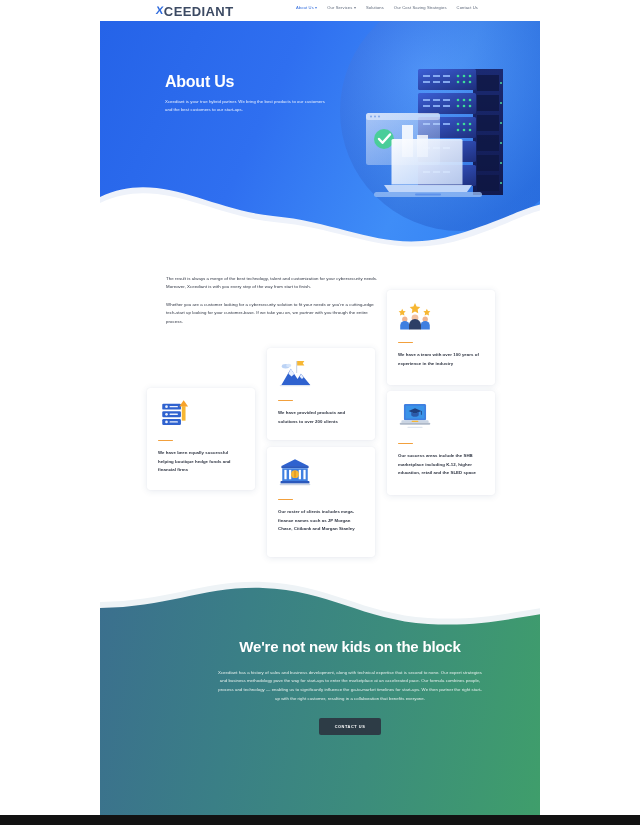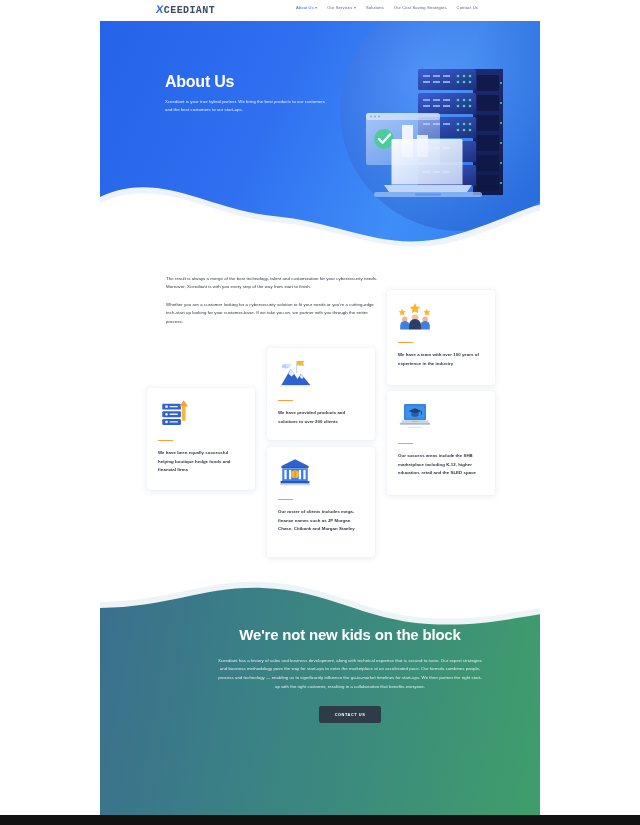--- a/index.html
+++ b/index.html
@@ -60,28 +60,27 @@
   }
   .brand-x {
     font-size: 11px;
     font-weight: 700;
     color: #2f6bdd;
     line-height: 1;
     letter-spacing: -0.5px;
     transform: skewX(-8deg);
   }
   .brand-word {
-    font-size: 10px;
+    font-size: 13px;
     font-weight: 600;
     color: #3c4a63;
     letter-spacing: 0.4px;
     line-height: 1;
     position: relative;
     top: 1px;
-    font-family: Liberation Mono, monospace;
   }
   .nav-links {
     position: absolute;
     left: 296px;
     top: 6px;
     display: flex;
     align-items: center;
     gap: 10px;
     white-space: nowrap;
   }
@@ -220,21 +219,21 @@
     width: 440px; height: 240px;
     background: linear-gradient(100deg, #3b6f8e 0%, #3a7f86 32%, #3c8c7c 62%, #3f9e6b 100%);
   }
   .closing-wave {
     position: absolute;
     left: -2px; top: -1px;
     width: 444px; height: 70px;
   }
   .closing-inner {
     position: absolute;
-    left: 0; top: 50px;
+    left: 0; top: 62px;
     width: 500px;
     text-align: center;
     z-index: 5;
   }
   .closing-title {
     color: #ffffff;
     font-size: 15px;
     font-weight: 700;
     line-height: 1.3;
     letter-spacing: -0.2px;

